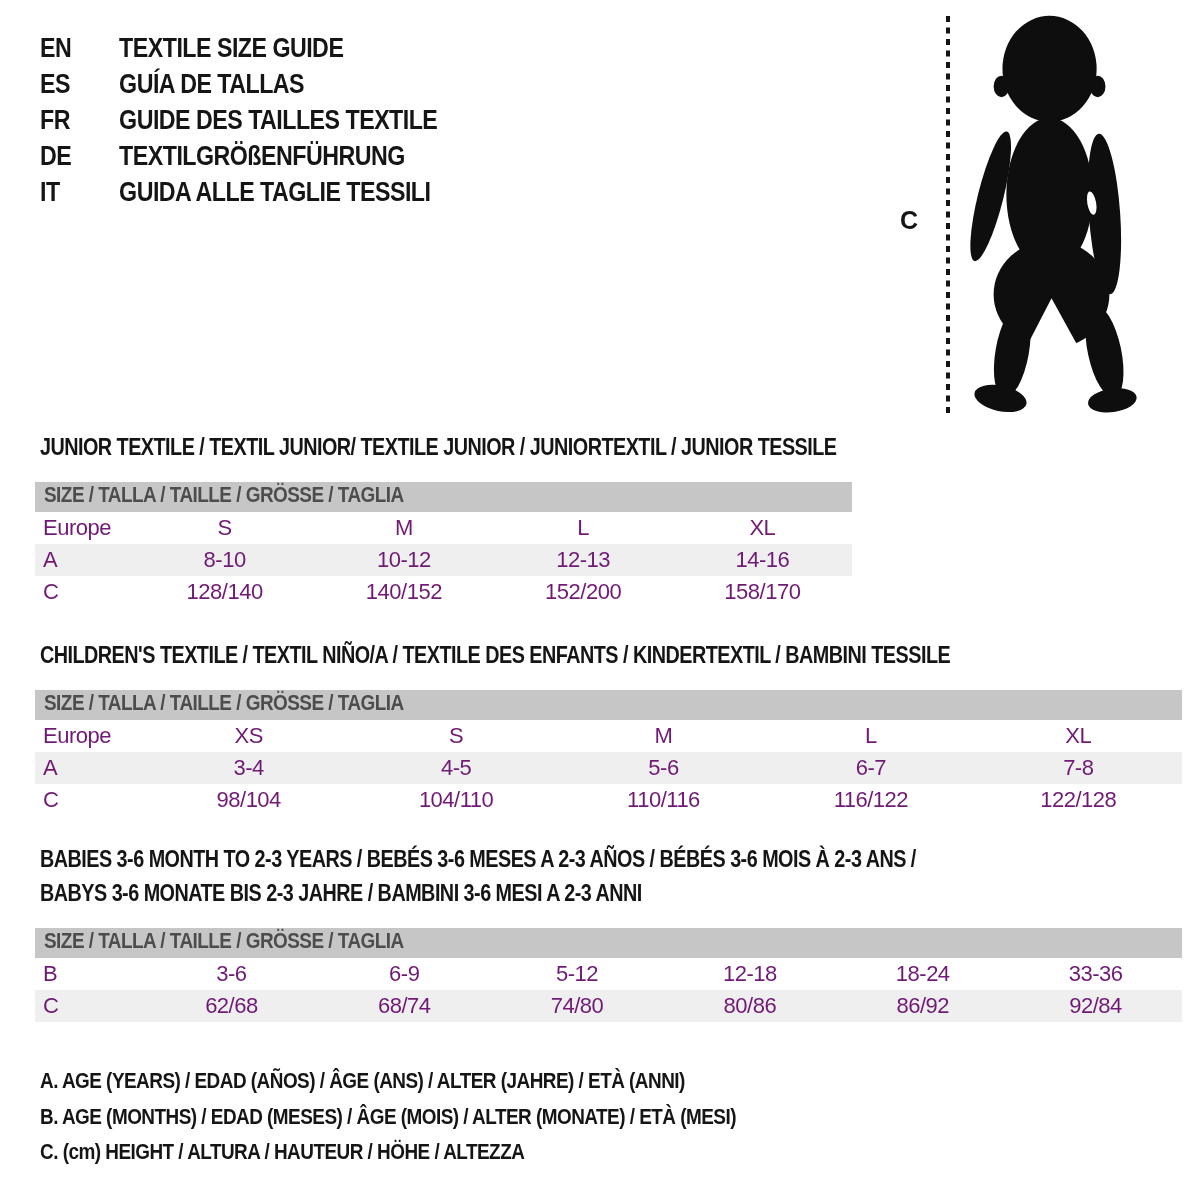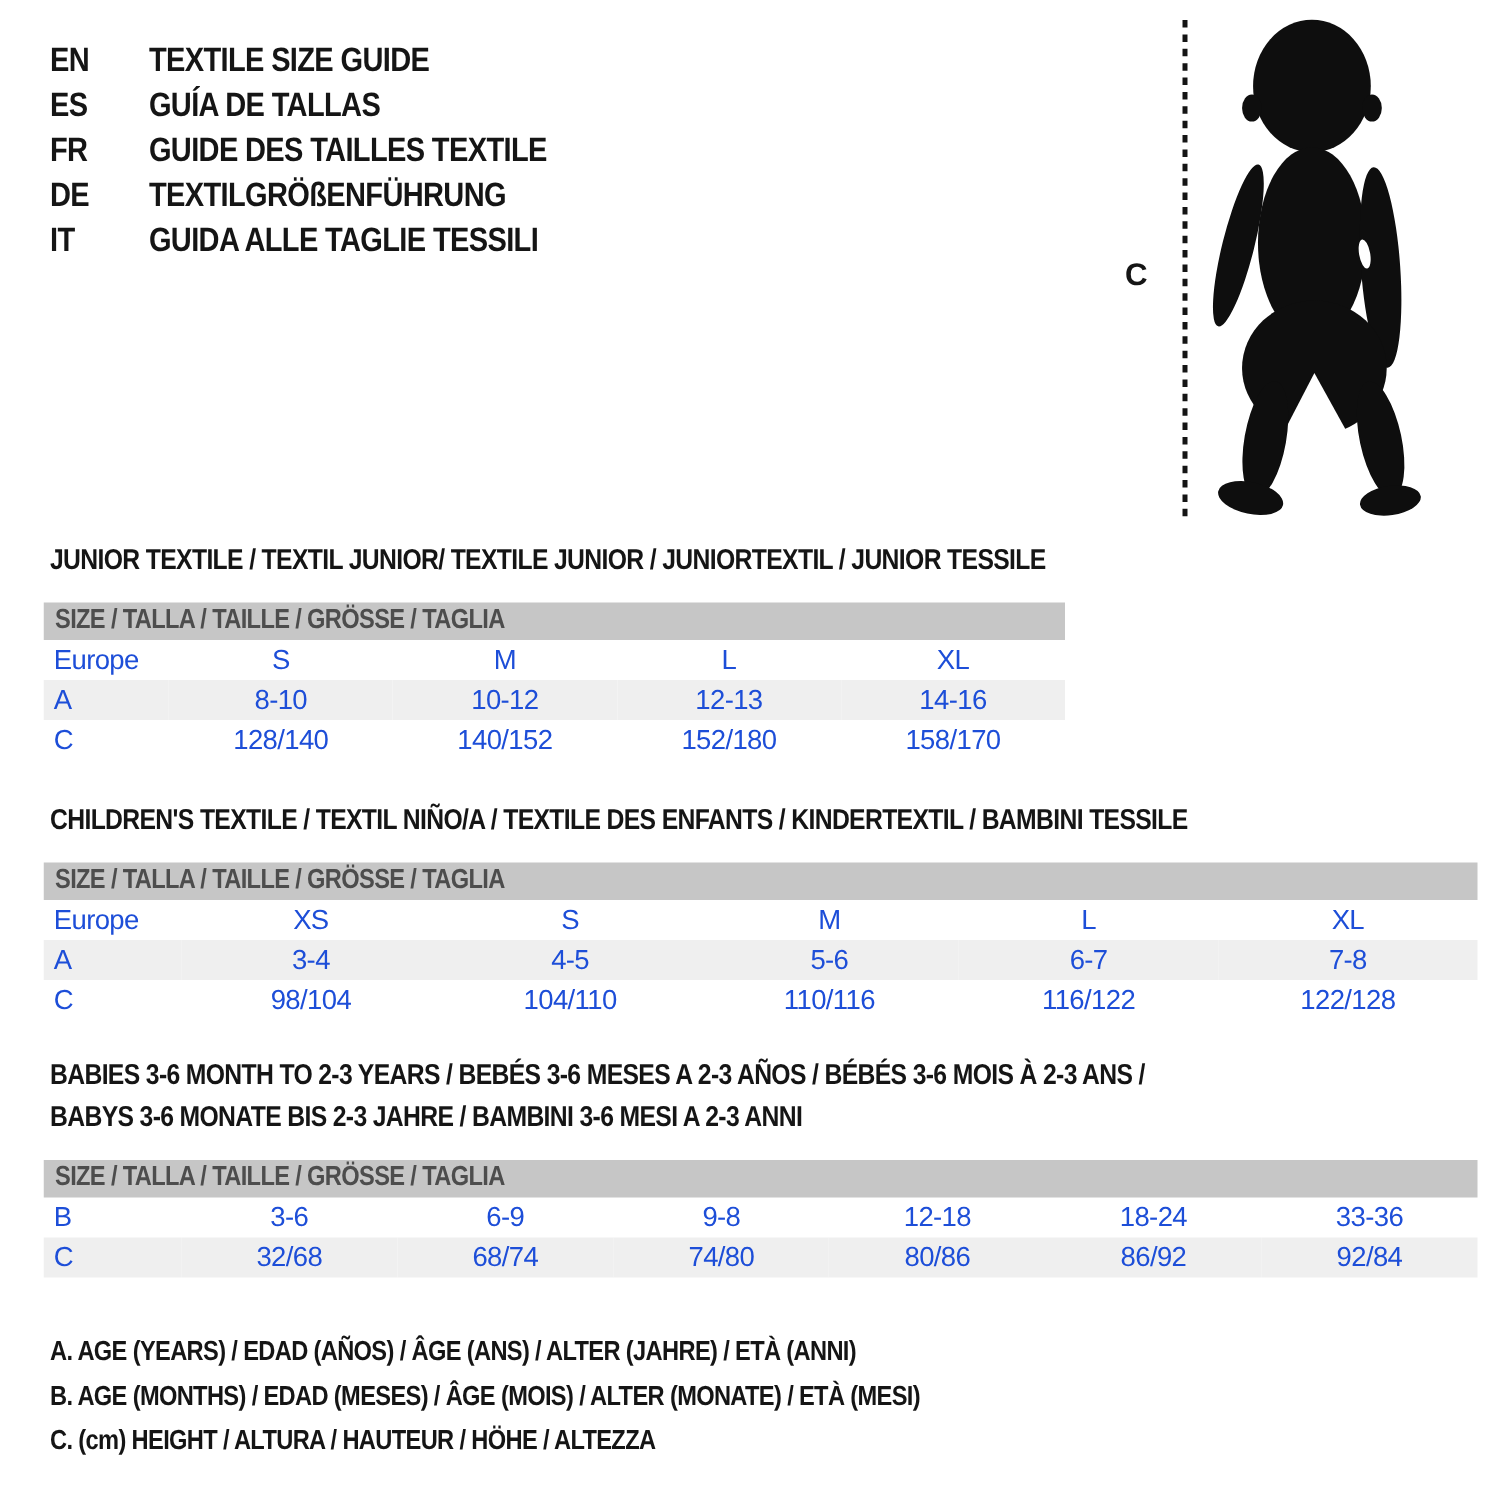--- a/index.html
+++ b/index.html
@@ -42,21 +42,21 @@
 
   .size-bar{
     height:30px;background:#c6c6c6;display:flex;align-items:flex-start;
     padding-left:9px;box-sizing:border-box;
   }
   .size-bar .hb{font-size:22px;color:#4d4d4d;}
 
   table{border-collapse:collapse;width:100%;table-layout:fixed;}
   td{
     height:32px;padding:0;vertical-align:middle;text-align:center;
-    font-size:22px;letter-spacing:-0.5px;font-weight:400;color:#1d4ed8;
+    font-size:22px;letter-spacing:-0.5px;font-weight:400;color:#701a75;
   }
   td.lbl{text-align:left;padding-left:8px;}
   col.c0j{width:100px;} col.c0{width:110px;}
   tr.alt{background:#efefef;}
 
   
   .legend-line{position:absolute;left:40px;font-size:22px;}
   #legend-a{top:1068px;}
   #legend-b{top:1104px;}
   #legend-c{top:1139px;}
@@ -141,21 +141,21 @@
         <td class="lbl">A</td>
         <td>8-10</td>
         <td>10-12</td>
         <td>12-13</td>
         <td>14-16</td>
       </tr>
       <tr>
         <td class="lbl">C</td>
         <td>128/140</td>
         <td>140/152</td>
-        <td>152/180</td>
+        <td>152/200</td>
         <td>158/170</td>
       </tr>
     </tbody>
       </table>
   </div>
 
   <div class="sec-title h" id="children-title">CHILDREN'S TEXTILE / TEXTIL NIÑO/A / TEXTILE DES ENFANTS / KINDERTEXTIL / BAMBINI TESSILE</div>
   <div class="tblwrap" id="children-table">
     <div class="size-bar">
       <span class="h hb">SIZE / TALLA / TAILLE / GRÖSSE / TAGLIA</span>
@@ -212,28 +212,28 @@
           <col>
           <col>
           <col>
           <col>
         </colgroup>
       <tbody>
           <tr>
         <td class="lbl">B</td>
         <td>3-6</td>
         <td>6-9</td>
-        <td>9-8</td>
+        <td>5-12</td>
         <td>12-18</td>
         <td>18-24</td>
         <td>33-36</td>
       </tr>
       <tr class="alt">
         <td class="lbl">C</td>
-        <td>32/68</td>
+        <td>62/68</td>
         <td>68/74</td>
         <td>74/80</td>
         <td>80/86</td>
         <td>86/92</td>
         <td>92/84</td>
       </tr>
     </tbody>
       </table>
   </div>
 

